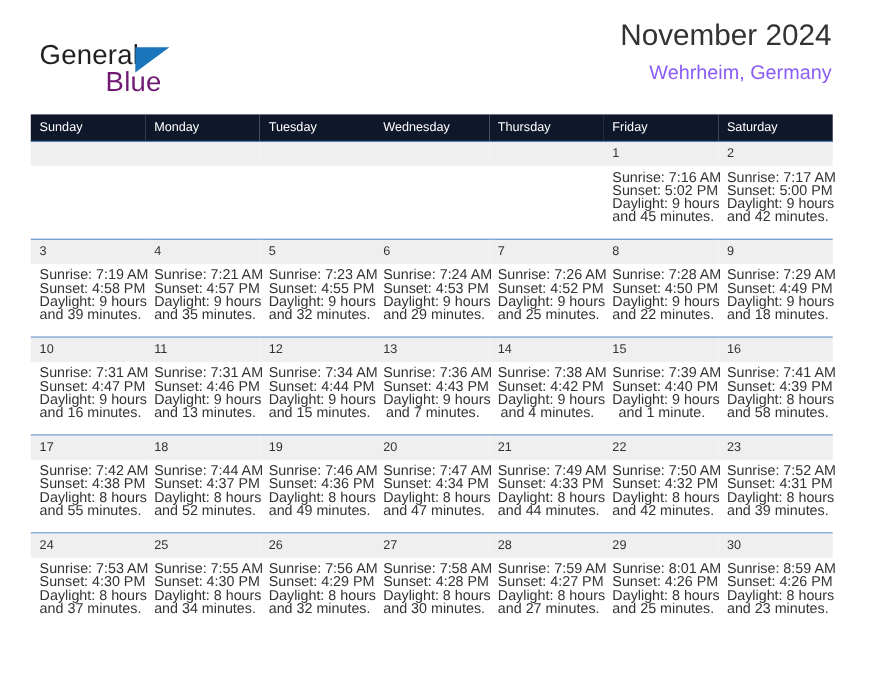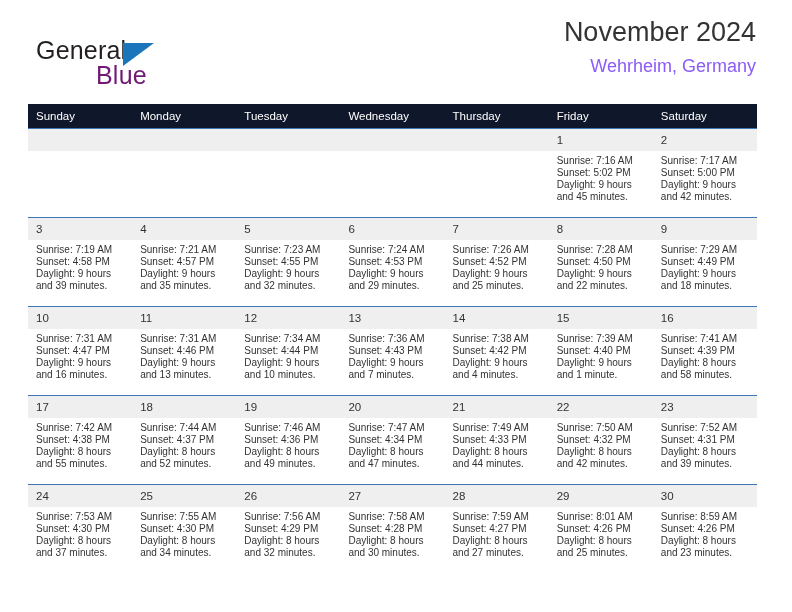--- a/index.html
+++ b/index.html
@@ -122,23 +122,24 @@
     padding: 3px 0 3px 8px;
     font-size: 11.5px;
     color: #333333;
     line-height: 16px;
   }
   .daynum.empty {
     color: transparent;
   }
   .details {
     padding: 4px 6px 0 8px;
-    font-size: 10px;
+    font-size: 13px;
     line-height: 12.1px;
     color: #333333;
+    text-align: center;
   }
   .details div {
     white-space: nowrap;
   }
   .cell-empty .daynum {
     background: #efefef;
   }
 </style>
 </head>
 <body>
@@ -329,21 +330,21 @@
               </div>
             </div>
           </td>
           <td>
             <div class="cell-inner">
               <div class="daynum">12</div>
               <div class="details">
                 <div>Sunrise: 7:34 AM</div>
                 <div>Sunset: 4:44 PM</div>
                 <div>Daylight: 9 hours</div>
-                <div>and 10 minutes.</div>
+                <div>and 15 minutes.</div>
               </div>
             </div>
           </td>
           <td>
             <div class="cell-inner">
               <div class="daynum">13</div>
               <div class="details">
                 <div>Sunrise: 7:36 AM</div>
                 <div>Sunset: 4:43 PM</div>
                 <div>Daylight: 9 hours</div>

